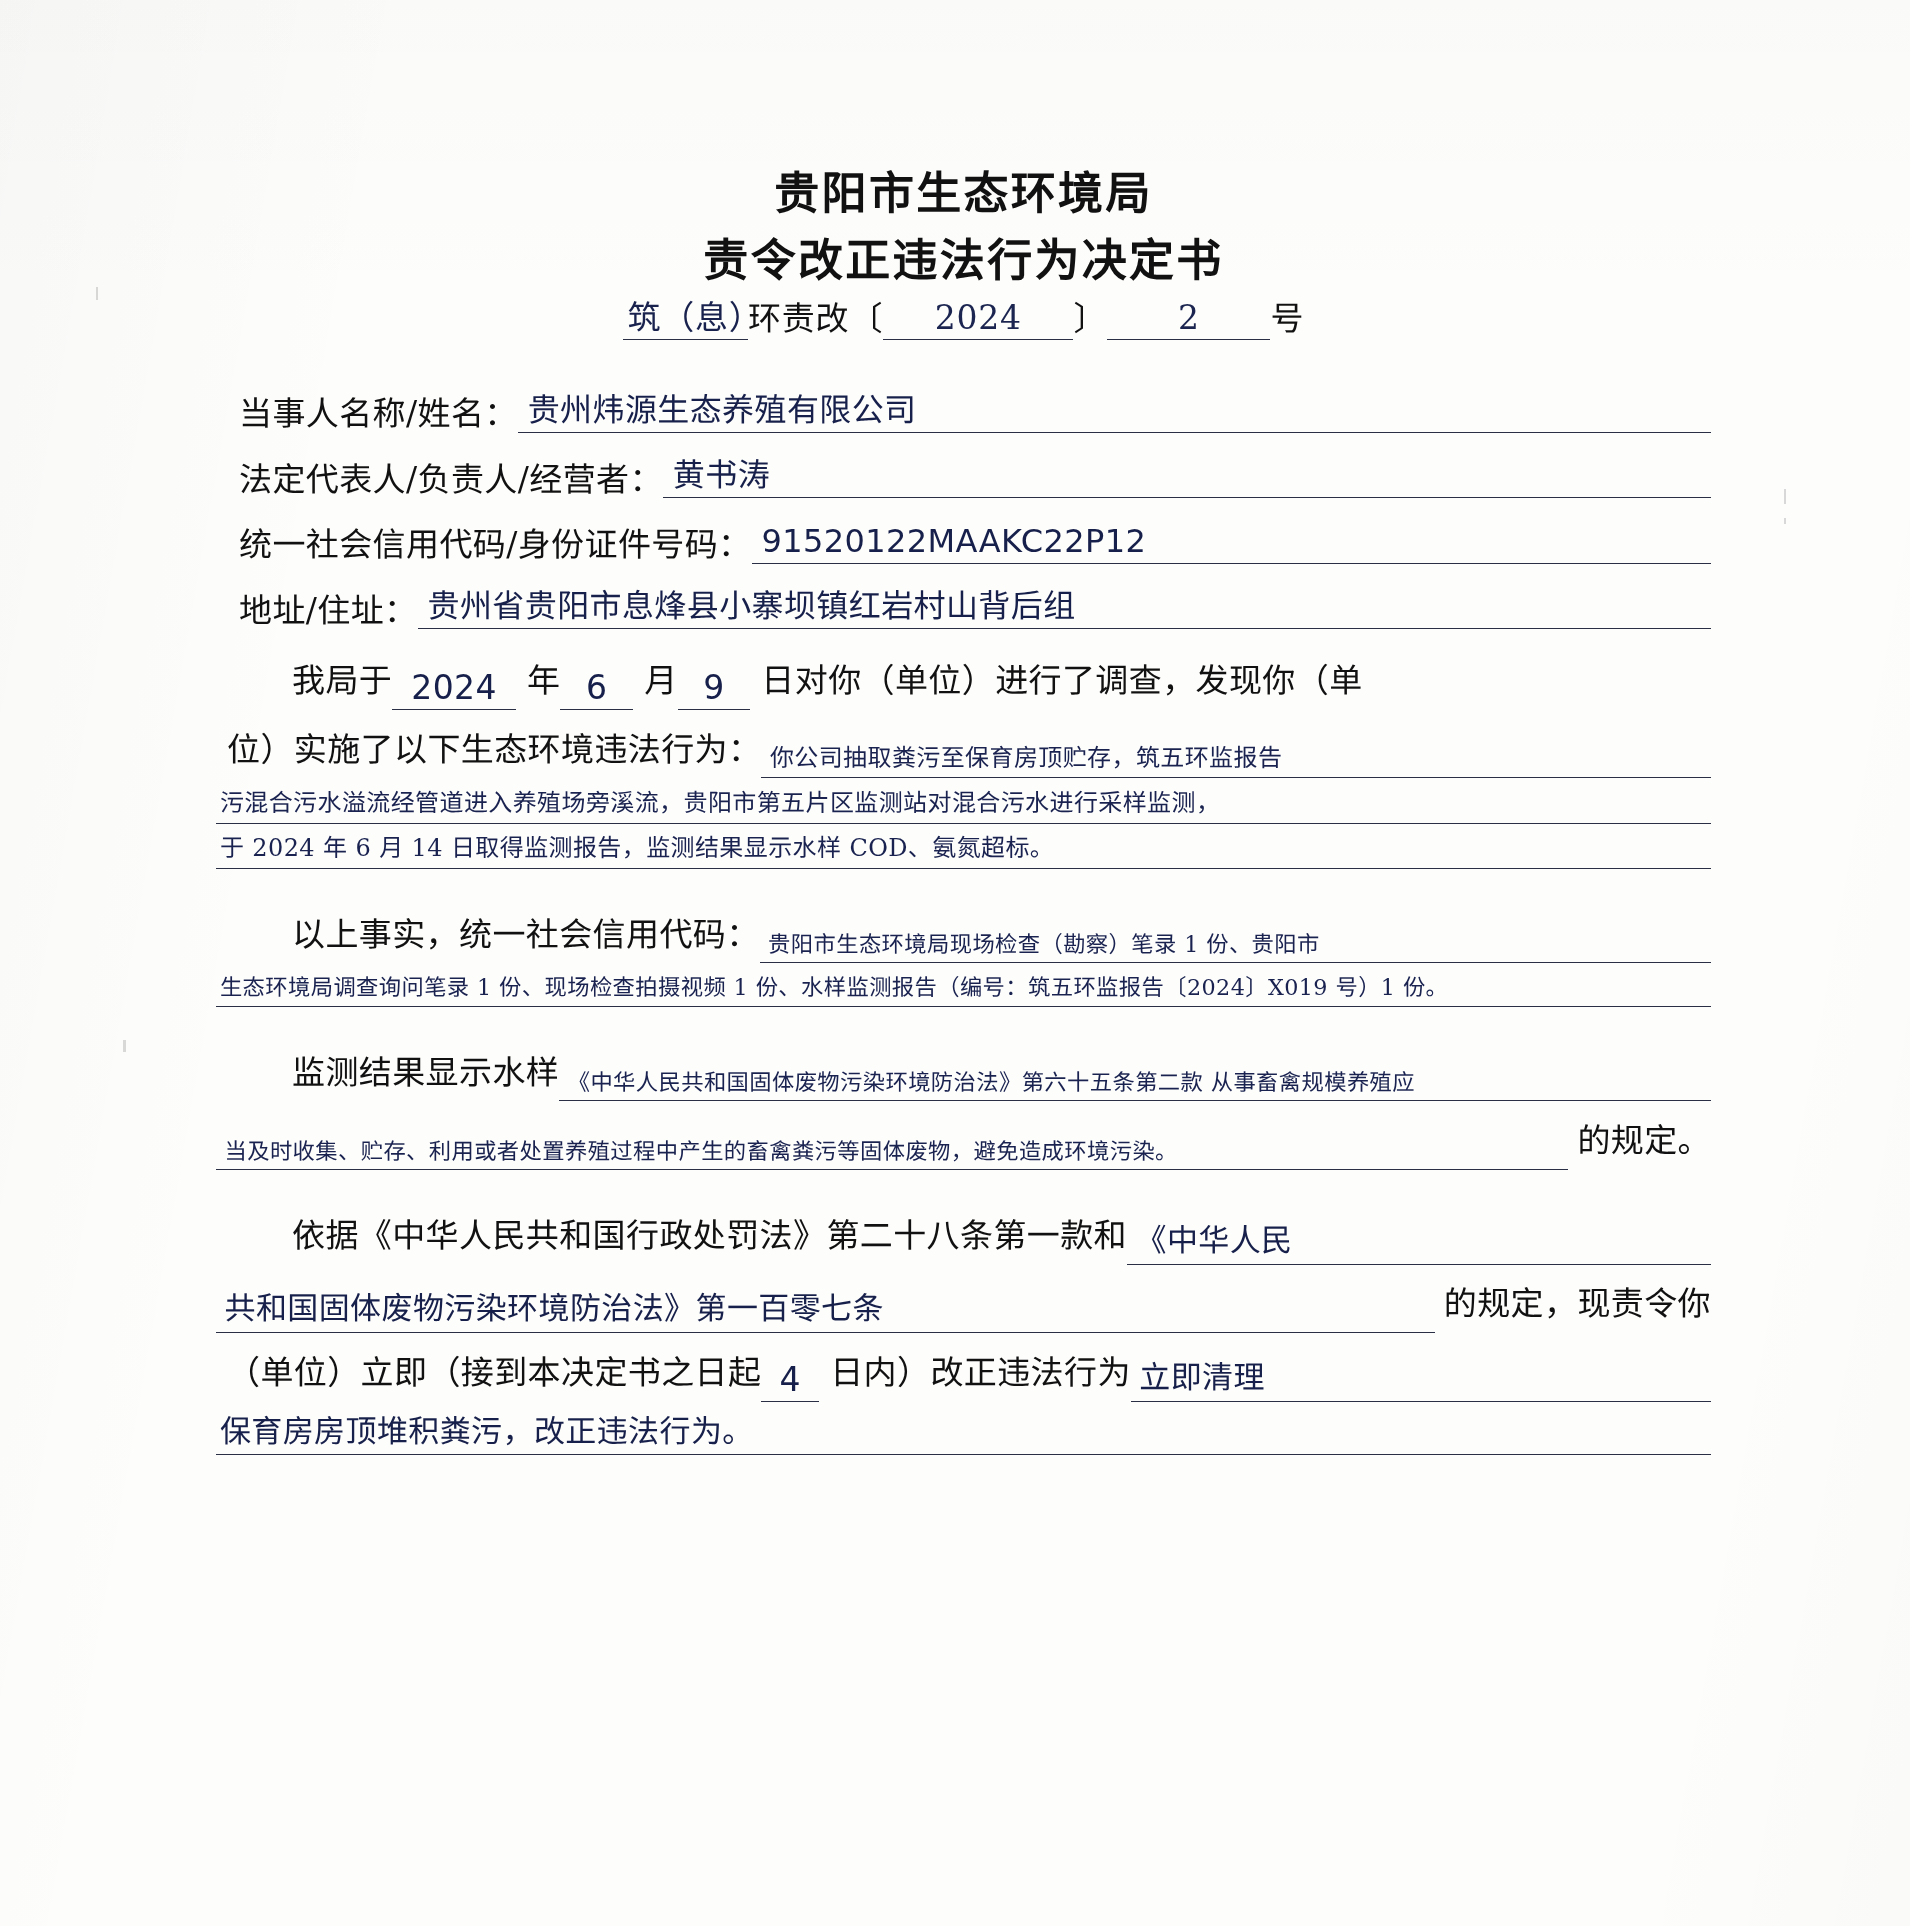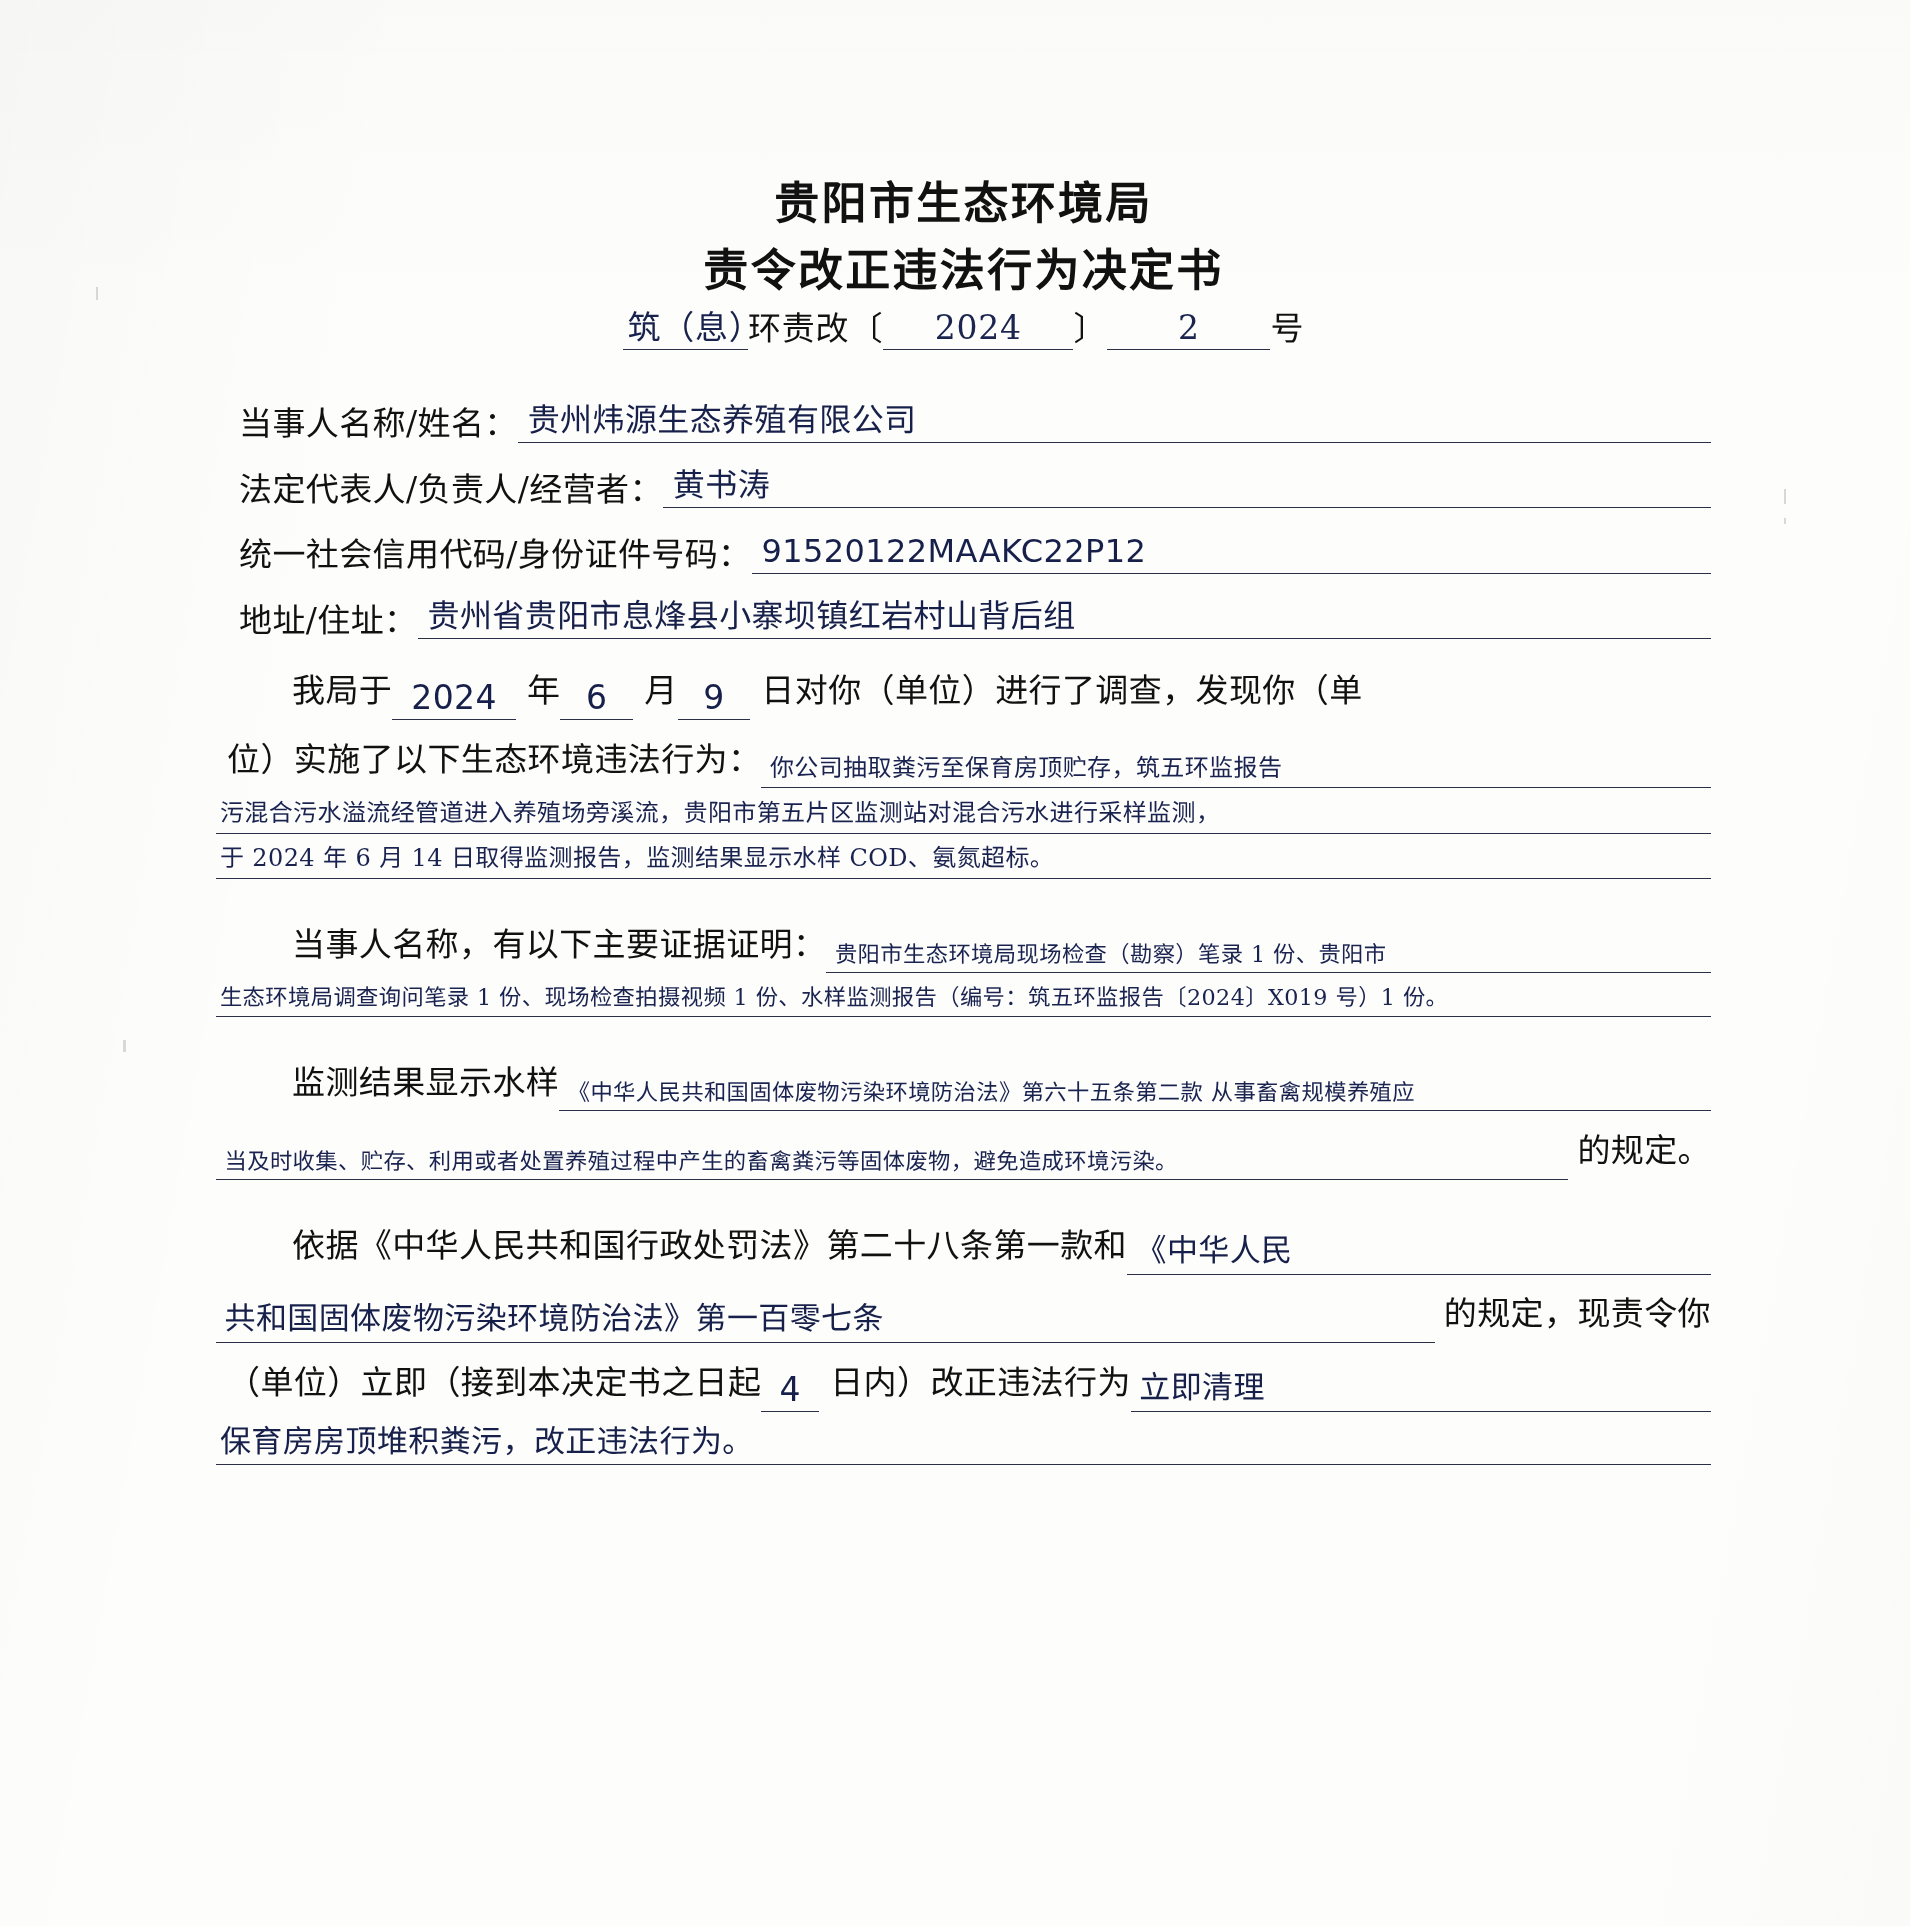--- a/index.html
+++ b/index.html
@@ -23,21 +23,21 @@
     position: absolute;
     inset: 0;
     background:
       linear-gradient(100deg, rgba(0,0,0,0.018) 0%, rgba(0,0,0,0.0) 18%, rgba(0,0,0,0.0) 82%, rgba(0,0,0,0.02) 100%),
       linear-gradient(180deg, rgba(0,0,0,0.012) 0%, rgba(0,0,0,0) 12%, rgba(0,0,0,0) 88%, rgba(0,0,0,0.015) 100%);
     pointer-events: none;
   }
   .content {
     position: absolute;
     left: 216px;
-    top: 176px;
+    top: 166px;
     width: 1495px;
   }
   
   .title-block {
     text-align: center;
   }
   .title-line1 {
     font-family: "DejaVu Sans", "Liberation Sans", sans-serif;
     font-weight: bold;
     font-size: 45px;
@@ -265,21 +265,21 @@
 
       <div class="line">
         <span class="ul-full">于 2024 年 6 月 14 日取得监测报告，监测结果显示水样 COD、氨氮超标。</span>
       </div>
     </div>
 
     <div class="spacer-sm"></div>
 
     <div class="para">
       <div class="line">
-        <span class="seg first-indent">当事人名称，有以下主要证据证明：</span>
+        <span class="seg first-indent">以上事实，统一社会信用代码：</span>
         <span class="ul-grow small">贵阳市生态环境局现场检查（勘察）笔录 1 份、贵阳市</span>
       </div>
       <div class="line">
         <span class="ul-full small">生态环境局调查询问笔录 1 份、现场检查拍摄视频 1 份、水样监测报告（编号：筑五环监报告〔2024〕X019 号）1 份。</span>
       </div>
     </div>
 
     <div class="spacer-sm"></div>
 
     <div class="para">

